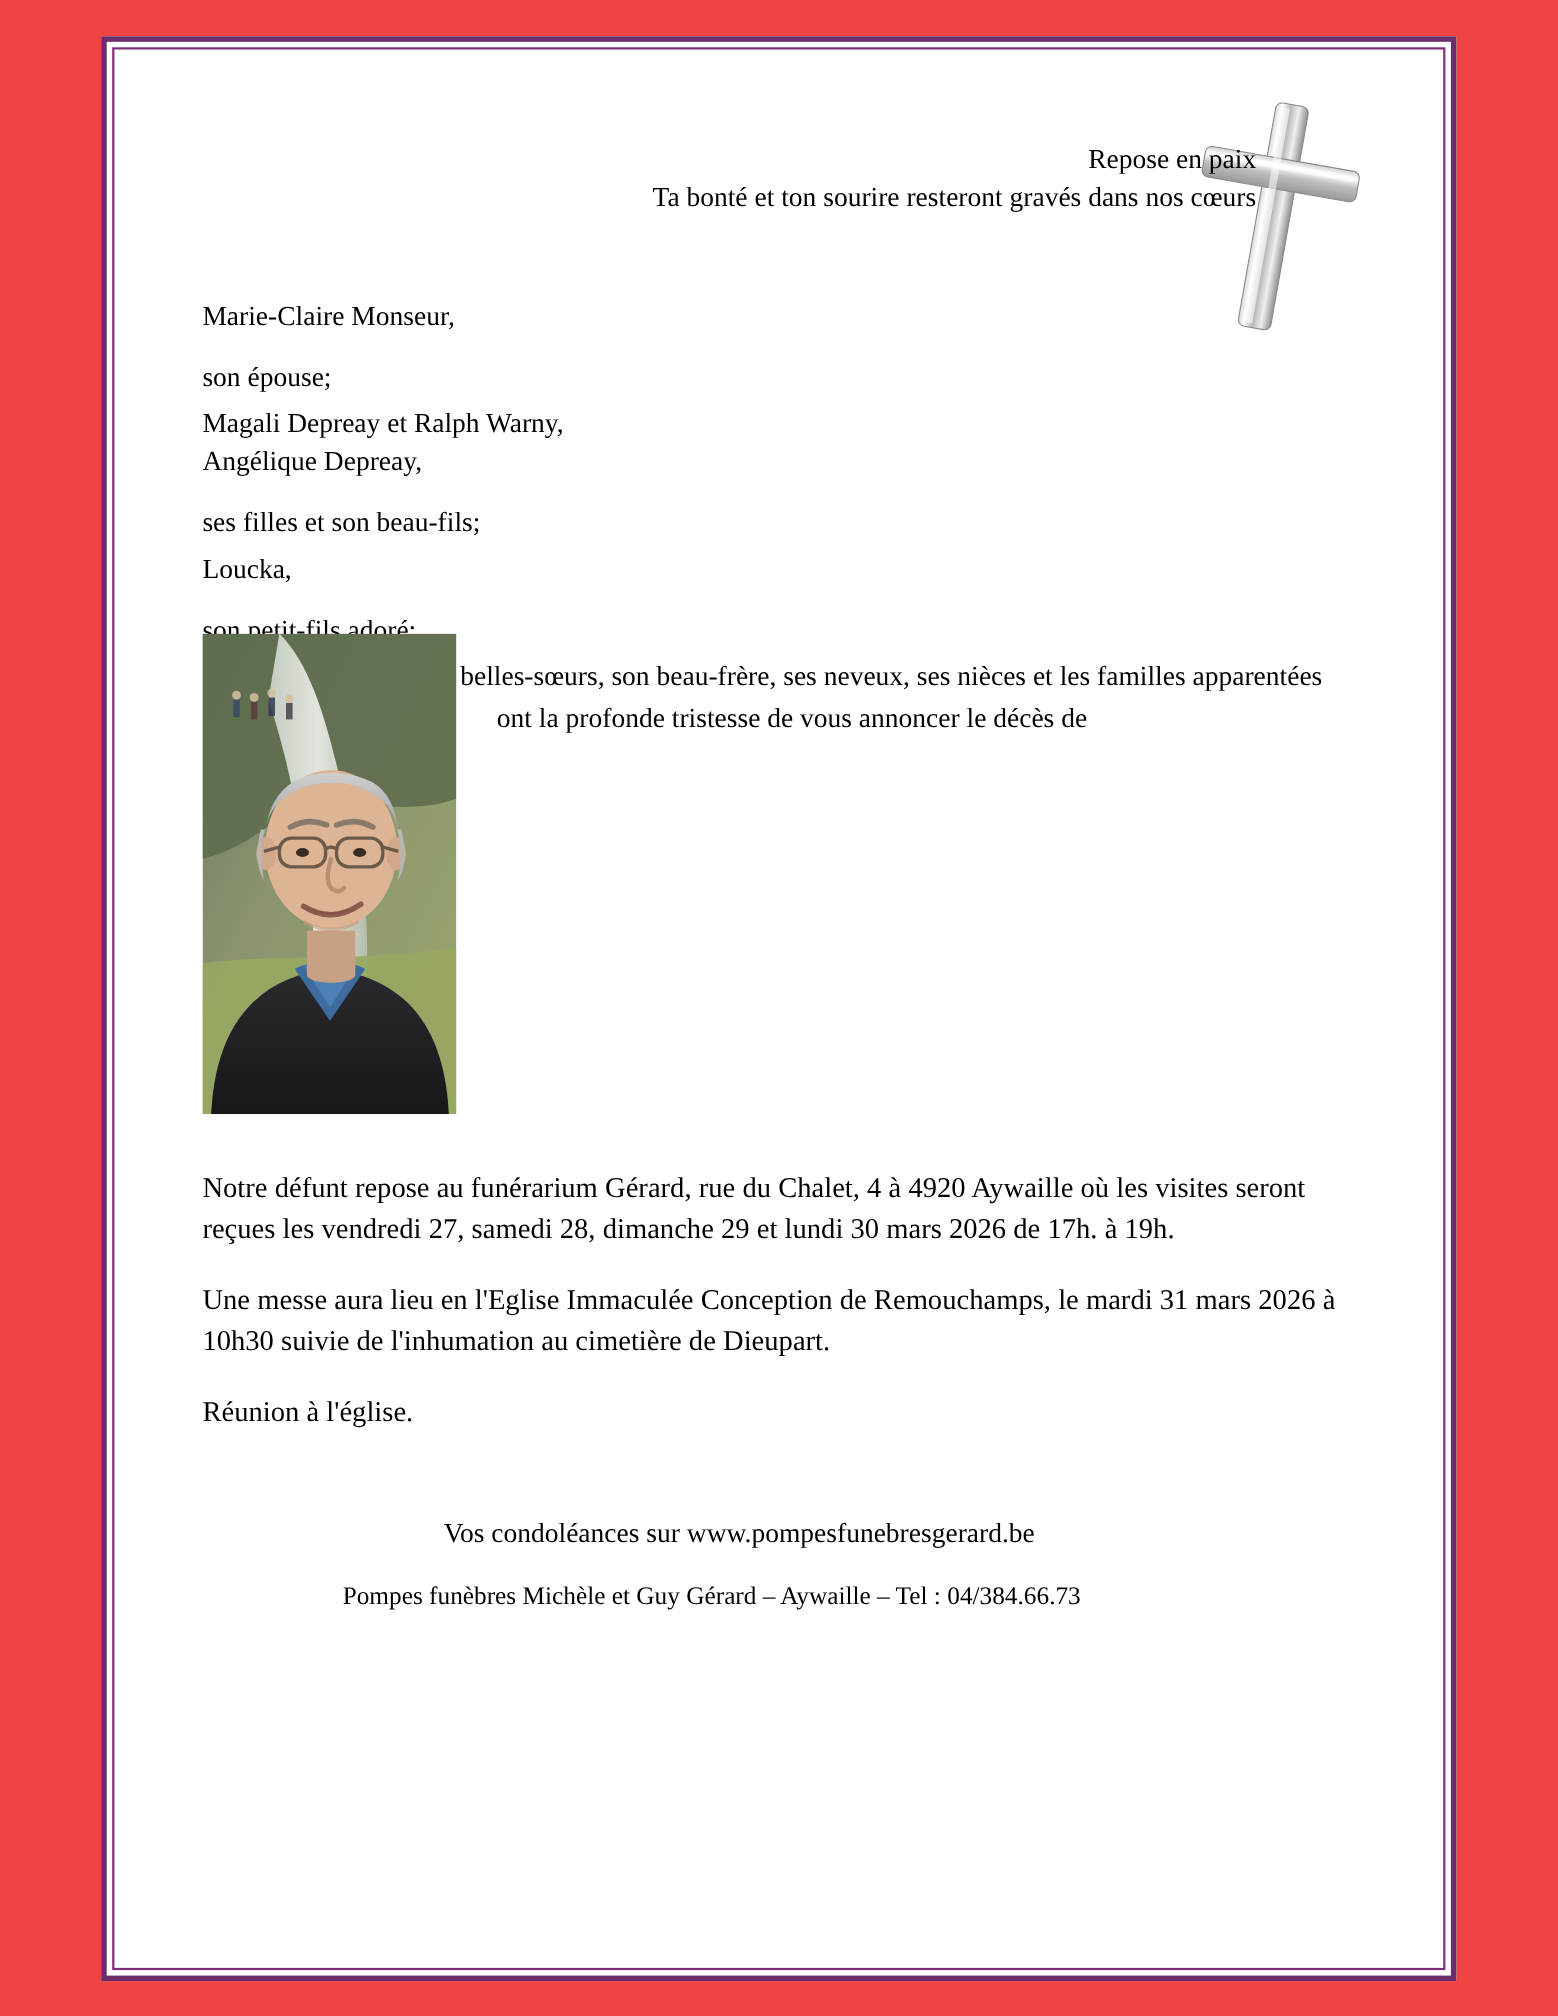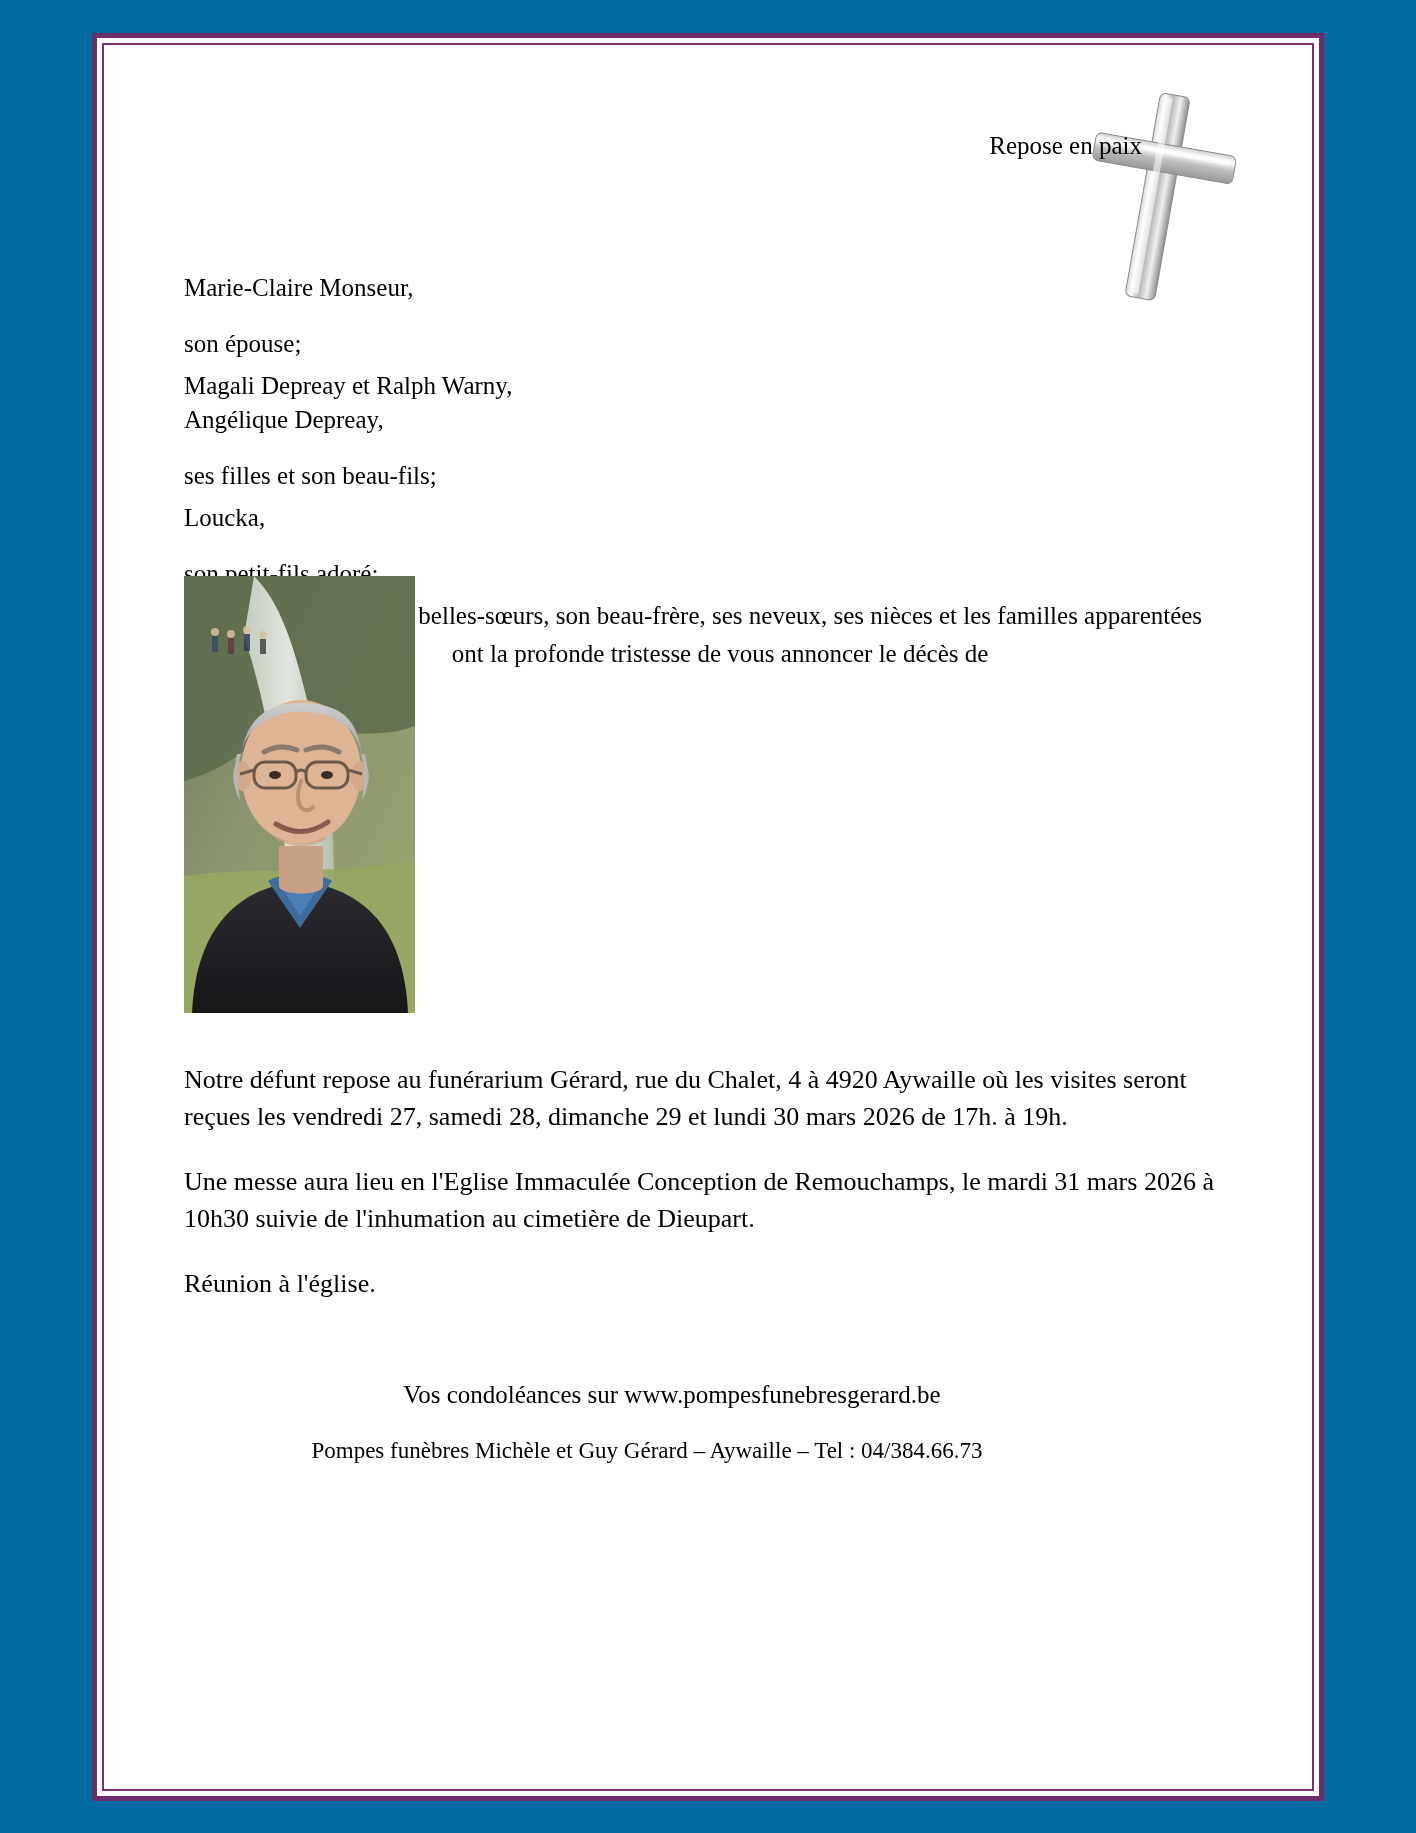--- a/index.html
+++ b/index.html
@@ -13,21 +13,21 @@
     font-family: "Liberation Serif", serif;
     color: #000000;
     position: relative;
   }
   .page {
     position: absolute;
     left: 0; top: 0;
     width: 1416px;
     height: 1833px;
     box-sizing: border-box;
-    background: #0369a1;
+    background: #ef4444;
   }
   
   .border-outer {
     position: absolute;
     left: 92px;
     top: 33px;
     width: 1232px;
     height: 1768px;
     box-sizing: border-box;
     border: 5px solid #6b2d6b;
@@ -198,20 +198,21 @@
           <rect x="78" y="6" width="30" height="206" rx="6" fill="url(#gv)" stroke="#8a8a8a" stroke-width="1"></rect>
           <rect x="22" y="56" width="142" height="28" rx="6" fill="url(#gh)" stroke="#8a8a8a" stroke-width="1"></rect>
           <rect x="84" y="10" width="7" height="198" fill="#ffffff" opacity="0.55"></rect>
           <rect x="28" y="60" width="130" height="6" fill="#ffffff" opacity="0.5"></rect>
         </g>
       </svg>
     </div>
 
     <div class="epitaph">
       <div>Repose en paix</div>
+      <div>Ta bonté et ton sourire resteront gravés dans nos cœurs</div>
     </div>
 
     <div class="family">
       <div class="fam-line">Marie-Claire Monseur,</div>
       <div class="gap-sm"></div>
       <div class="fam-role">son épouse;</div>
       <div class="gap-xs"></div>
       <div class="fam-line">Magali Depreay et Ralph Warny,</div>
       <div class="fam-line">Angélique Depreay,</div>
       <div class="gap-sm"></div>

